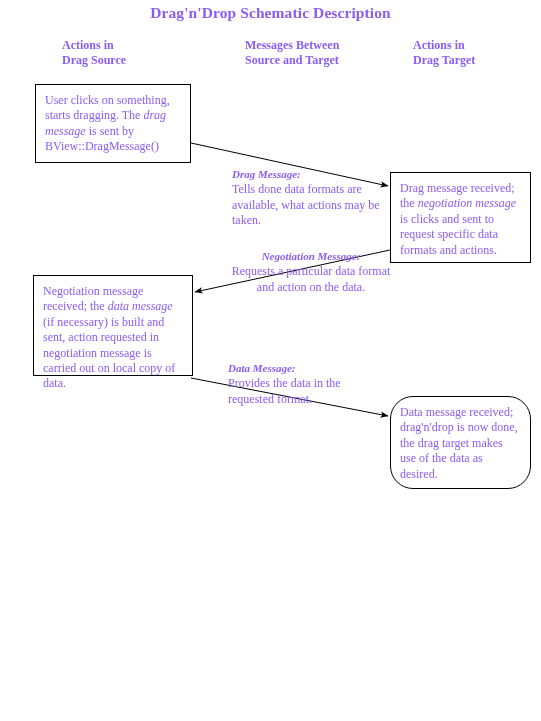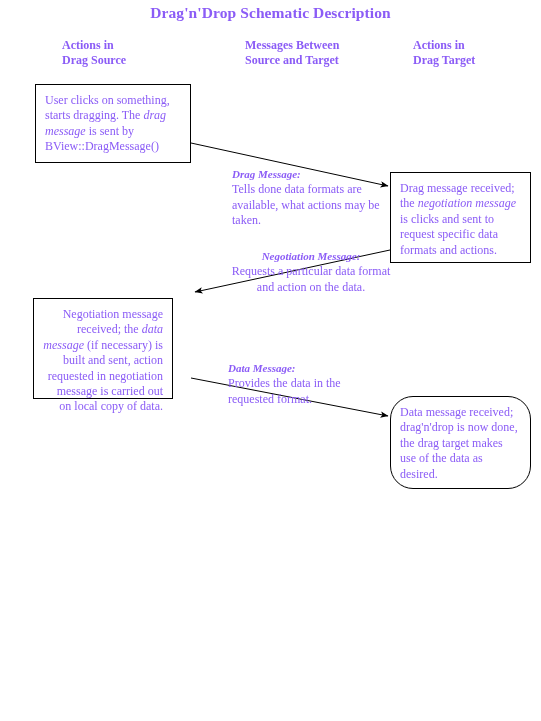--- a/index.html
+++ b/index.html
@@ -41,21 +41,21 @@
     position: absolute;
     border: 1px solid #000000;
     background: #ffffff;
     box-sizing: border-box;
     font-size: 12px;
     line-height: 15.4px;
     padding: 8px 9px 6px 9px;
   }
   #box-drag-source   { left: 35px;  top: 84px;  width: 156px; height: 79px; }
   #box-drag-target   { left: 390px; top: 172px; width: 141px; height: 91px; }
-  #box-negotiation   { left: 33px;  top: 298px; width: 140px; height: 101px; text-align: right; }
+  #box-negotiation   { left: 33px;  top: 275px; width: 160px; height: 101px; }
   #box-data-target   { left: 390px; top: 396px; width: 141px; height: 93px; border-radius: 23px; }
 
   .msg {
     position: absolute;
     font-size: 12px;
     line-height: 15.4px;
   }
   .msg .msg-title {
     font-style: italic;
     font-weight: bold;

